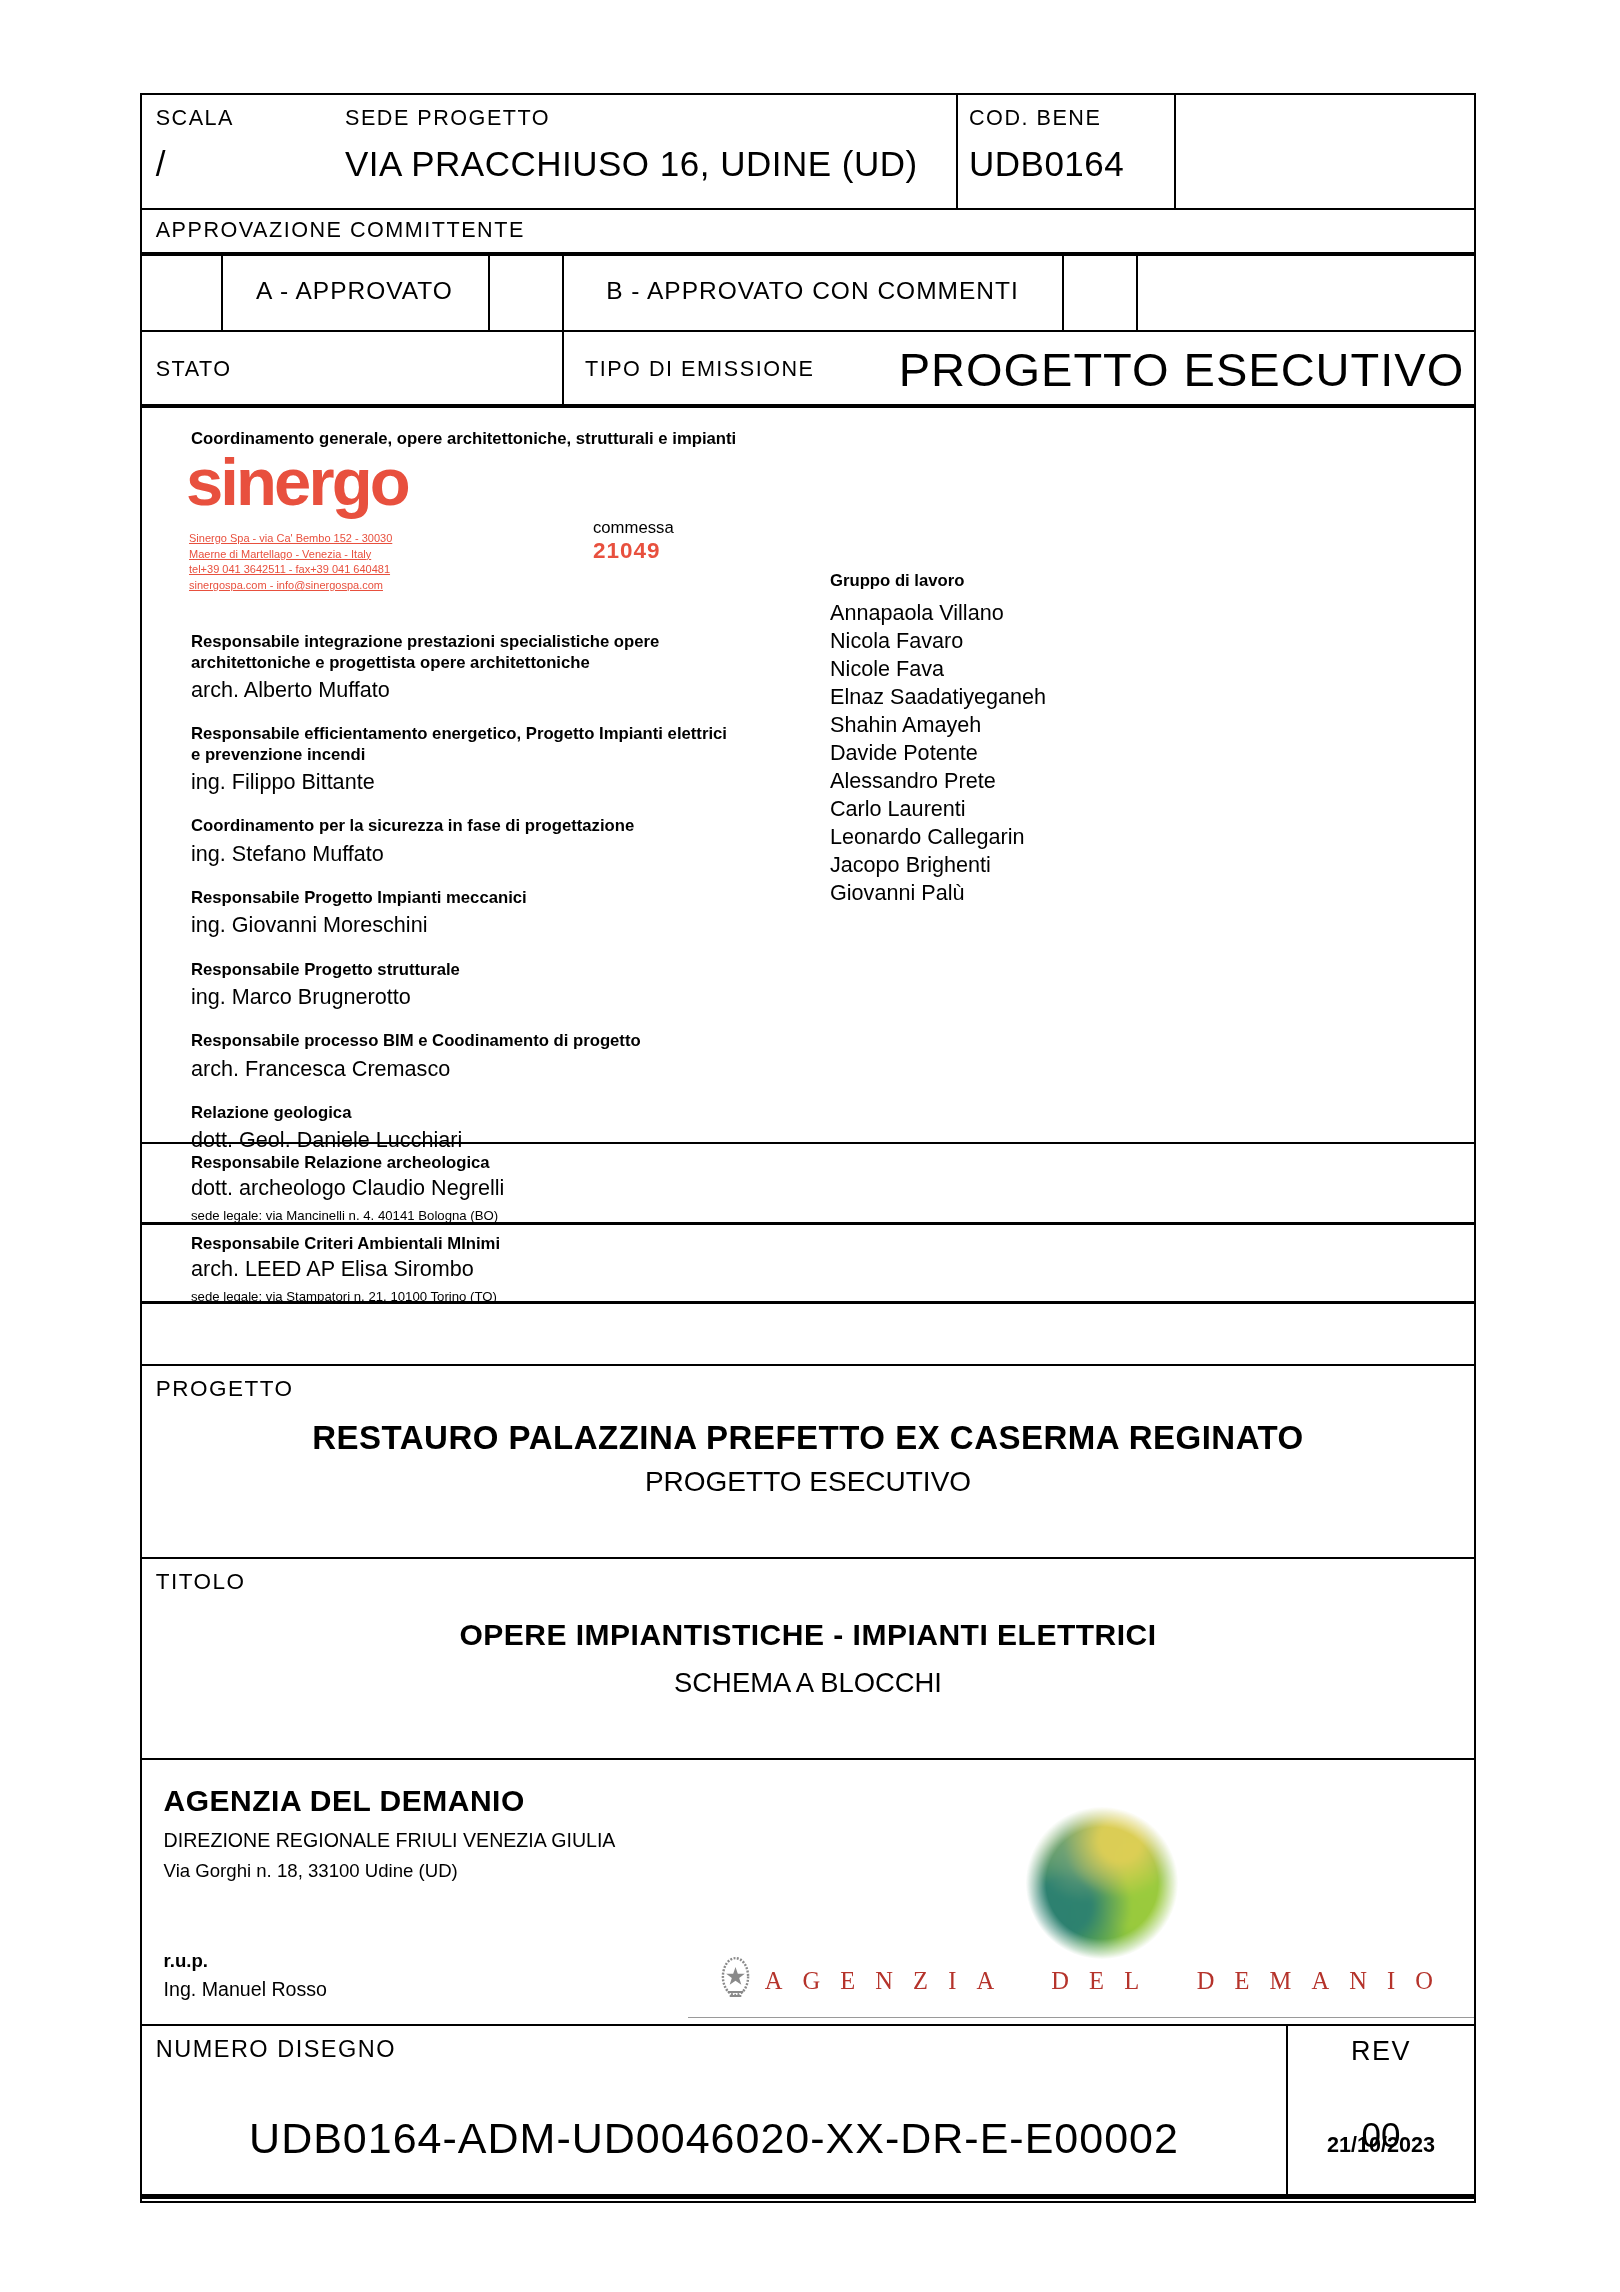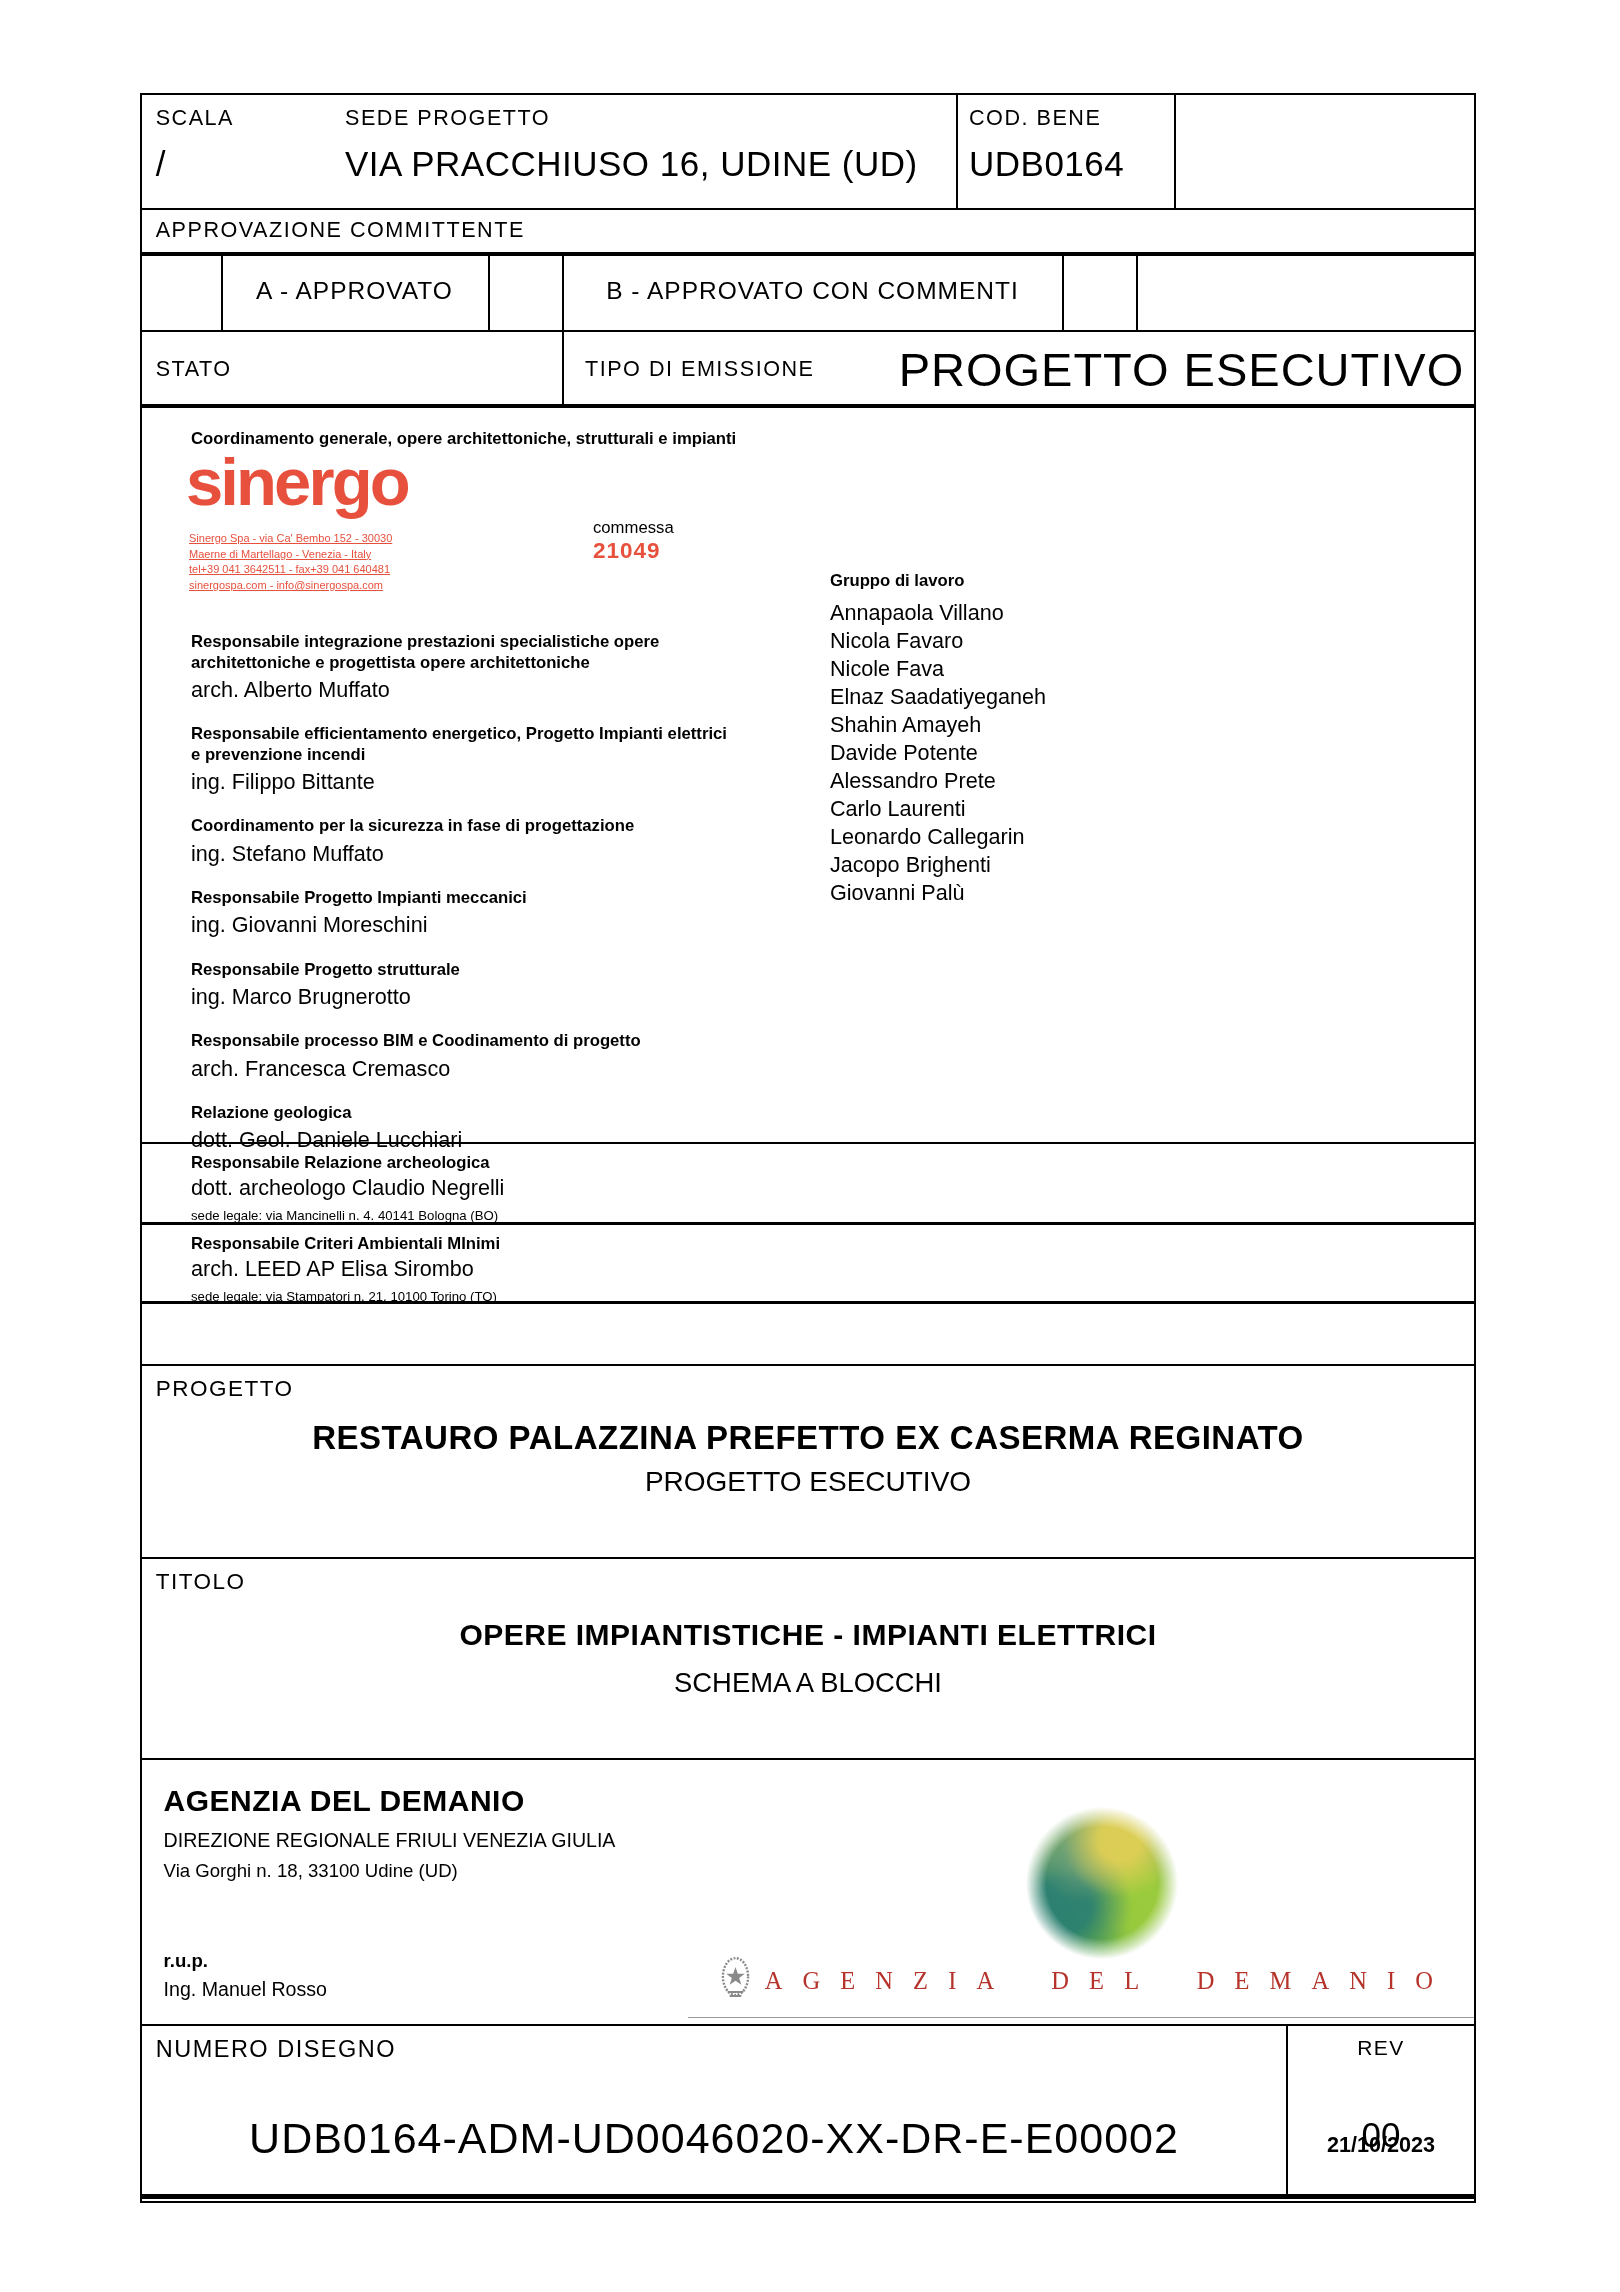--- a/index.html
+++ b/index.html
@@ -64,21 +64,21 @@
   .demanio-logo{position:absolute;left:578px;top:196px;height:53px;display:flex;
                 align-items:center;gap:13.7px;}
   .demanio-text{font-family:"Liberation Serif",serif;font-size:24.5px;letter-spacing:.82em;
                 word-spacing:.5em;white-space:nowrap;}
   .demanio-underline{position:absolute;left:546px;top:259px;right:0;height:1px;background:#9a9a9a;}
   
   .footer{position:absolute;left:0;top:1929px;width:100%;height:181px;}
   .num-value{position:absolute;left:0;top:90px;width:1144px;text-align:center;
              font-size:43px;letter-spacing:1px;white-space:nowrap;}
   .rev-cell{position:absolute;left:1144px;top:0;width:190px;height:100%;text-align:center;}
-  .rev-lbl{position:absolute;top:11.8px;width:100%;font-size:21px;letter-spacing:1.5px;}
+  .rev-lbl{position:absolute;top:11.8px;width:100%;font-size:27px;letter-spacing:1.5px;}
   .rev-val{position:absolute;top:51px;width:100%;font-size:35px;margin-top:40px;}
   .rev-date{position:absolute;top:108px;width:100%;font-size:21.6px;font-weight:bold;}
 </style>
 </head>
 <body>
 
 <div class="page">
   <div class="frame">
 
     <div class="hcell" style="left:13.7px;width:186px;">

